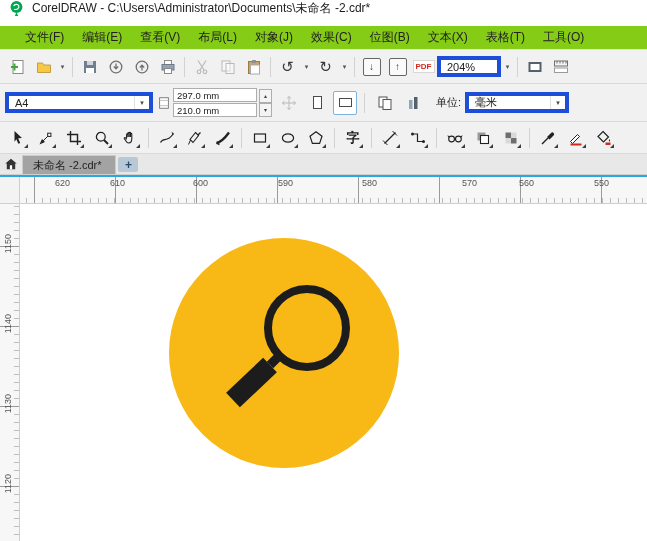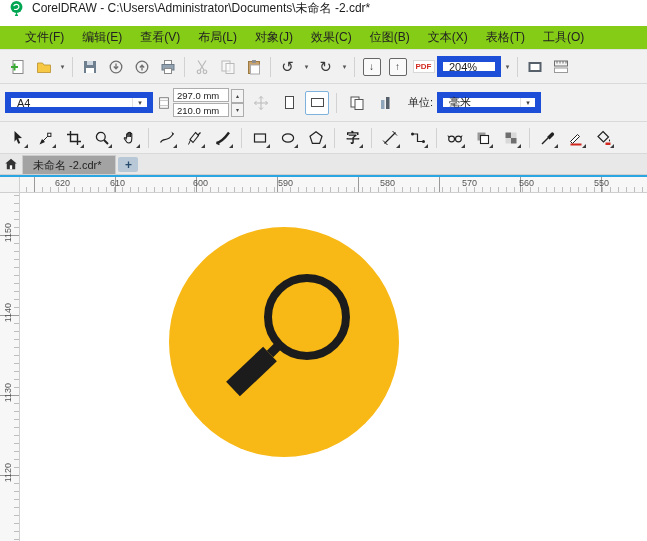--- a/index.html
+++ b/index.html
@@ -17,51 +17,51 @@
   .menu-item { display:flex; align-items:center; padding:0 9px; cursor:default; }
   
   .toolbar { display:flex; align-items:center; background:#f1f1f1; border-bottom:1px solid #d9d9d9; padding:0 5px; }
   #toolbar-standard { height:34px; gap:1px; }
   #toolbar-property { height:38px; gap:4px; }
   #toolbar-toolbox  { height:32px; gap:2px; }
   .tbtn { width:25px; height:25px; display:flex; align-items:center; justify-content:center; border:1px solid transparent; border-radius:2px; position:relative; }
   .tbtn svg { width:16px; height:16px; }
   .dd { width:11px; height:25px; display:flex; align-items:center; justify-content:center; font-size:7px; color:#555; }
   .sep { width:1px; height:20px; background:#d2d2d2; margin:0 3px; flex:none; }
-  .combo { display:flex; align-items:center; background:#fff; border:6px solid #1d4ed8; height:21px; font-size:11px; }
+  .combo { display:flex; align-items:center; background:#fff; border:4px solid #1d4ed8; height:21px; font-size:11px; }
   .combo .combo-text { flex:1; padding:0 6px; white-space:nowrap; overflow:hidden; }
   .combo .combo-arrow { width:15px; text-align:center; font-size:7px; color:#444; border-left:1px solid #e0e0e0; align-self:stretch; display:flex; align-items:center; justify-content:center; }
   .boxarrow { width:18px; height:18px; border:1px solid #666; border-radius:2px; display:flex; align-items:center; justify-content:center; font-size:10px; font-weight:bold; color:#333; background:#fafafa; }
   .pdf-label { font-size:8px; font-weight:bold; color:#d22a1e; border:1px solid #d8d8d8; background:#fff; padding:1px 2px; }
   .grayed svg * { stroke:#b9b9b9 !important; fill-opacity:.45; }
   
   .dim-stack { display:flex; align-items:center; gap:2px; }
   .dim-fields { display:flex; flex-direction:column; gap:1px; }
-  .dim-field { width:56px; height:14px; background:#fff; border:1px solid #adadad; font-size:9.5px; display:flex; align-items:center; padding:0 3px; }
+  .dim-field { width:84px; height:14px; background:#fff; border:1px solid #adadad; font-size:9.5px; display:flex; align-items:center; padding:0 3px; }
   .stepper { display:flex; flex-direction:column; }
   .stepper span { width:13px; height:14px; border:1px solid #adadad; background:#f4f4f4; font-size:6px; display:flex; align-items:center; justify-content:center; color:#444; }
   .orient-btn { width:24px; height:24px; display:flex; align-items:center; justify-content:center; border:1px solid transparent; border-radius:2px; }
   .orient-btn.active { background:#fff; border-color:#7fb2dd; }
   .rect-portrait { width:9px; height:13px; border:1.5px solid #4a4a4a; background:#fff; }
   .rect-landscape { width:13px; height:9px; border:1.5px solid #4a4a4a; background:#fff; }
   .units-label { font-size:11px; margin-left:6px; }
   
   .tool { width:26px; height:26px; display:flex; align-items:center; justify-content:center; position:relative; border:1px solid transparent; border-radius:2px; }
   .tool::after { content:""; position:absolute; right:2px; bottom:2px; border-style:solid; border-width:0 0 4px 4px; border-color:transparent transparent #3c3c3c transparent; }
   .tool svg { width:16px; height:16px; }
   .text-glyph { font-size:13px; font-weight:bold; color:#1b1b1b; line-height:1; }
   
   .tabbar { height:21px; background:#e8e8e8; display:flex; align-items:stretch; border-bottom:1px solid #d0d0d0; }
   .home-btn { width:22px; display:flex; align-items:center; justify-content:center; }
   .home-btn svg { width:14px; height:14px; }
   .doc-tab { display:flex; align-items:center; background:#a3a3a3; border:1px solid #cccccc; border-bottom:none; padding:0 14px 0 10px; font-size:11px; color:#222; margin-top:1px; }
   .new-tab { width:20px; margin:3px 0 2px 2px; background:#b9c8d6; color:#274b6d; font-size:12px; font-weight:bold; display:flex; align-items:center; justify-content:center; border-radius:2px; }
   .blue-line { height:2px; background:#2ba6e0; }
   
-  .ruler-row { display:flex; height:16px;border-radius:7px; }
+  .ruler-row { display:flex; height:27px;border-radius:7px; }
   .ruler-corner { width:20px; background:#f3f3f3; border-right:1px solid #cfcfcf; border-bottom:1px solid #cfcfcf; }
   .hruler { flex:1; position:relative; background:#f7f7f7; border-bottom:1px solid #cfcfcf;
     background-image:
       repeating-linear-gradient(to right, #9a9a9a 0 1px, transparent 1px 81px),
       repeating-linear-gradient(to right, #bdbdbd 0 1px, transparent 1px 8px);
     background-size:100% 100%, 100% 5px;
     background-position:14px 0, 6px 100%;
     background-repeat:no-repeat;
   }
   .hruler span { position:absolute; top:1px; font-size:9px; color:#555; }
@@ -402,21 +402,21 @@
 </div>
 <div class="blue-line"></div>
 
 <div class="ruler-row">
   <div class="ruler-corner"></div>
   <div class="hruler">
     <span style="left:35px">620</span>
     <span style="left:90px">610</span>
     <span style="left:173px">600</span>
     <span style="left:258px">590</span>
-    <span style="left:360px">580</span>
+    <span style="left:342px">580</span>
     <span style="left:442px">570</span>
     <span style="left:499px">560</span>
     <span style="left:574px">550</span>
   </div>
 </div>
 
 <div class="content">
   <div class="vruler">
     <span style="top:30px">1150</span>
     <span style="top:110px">1140</span>

